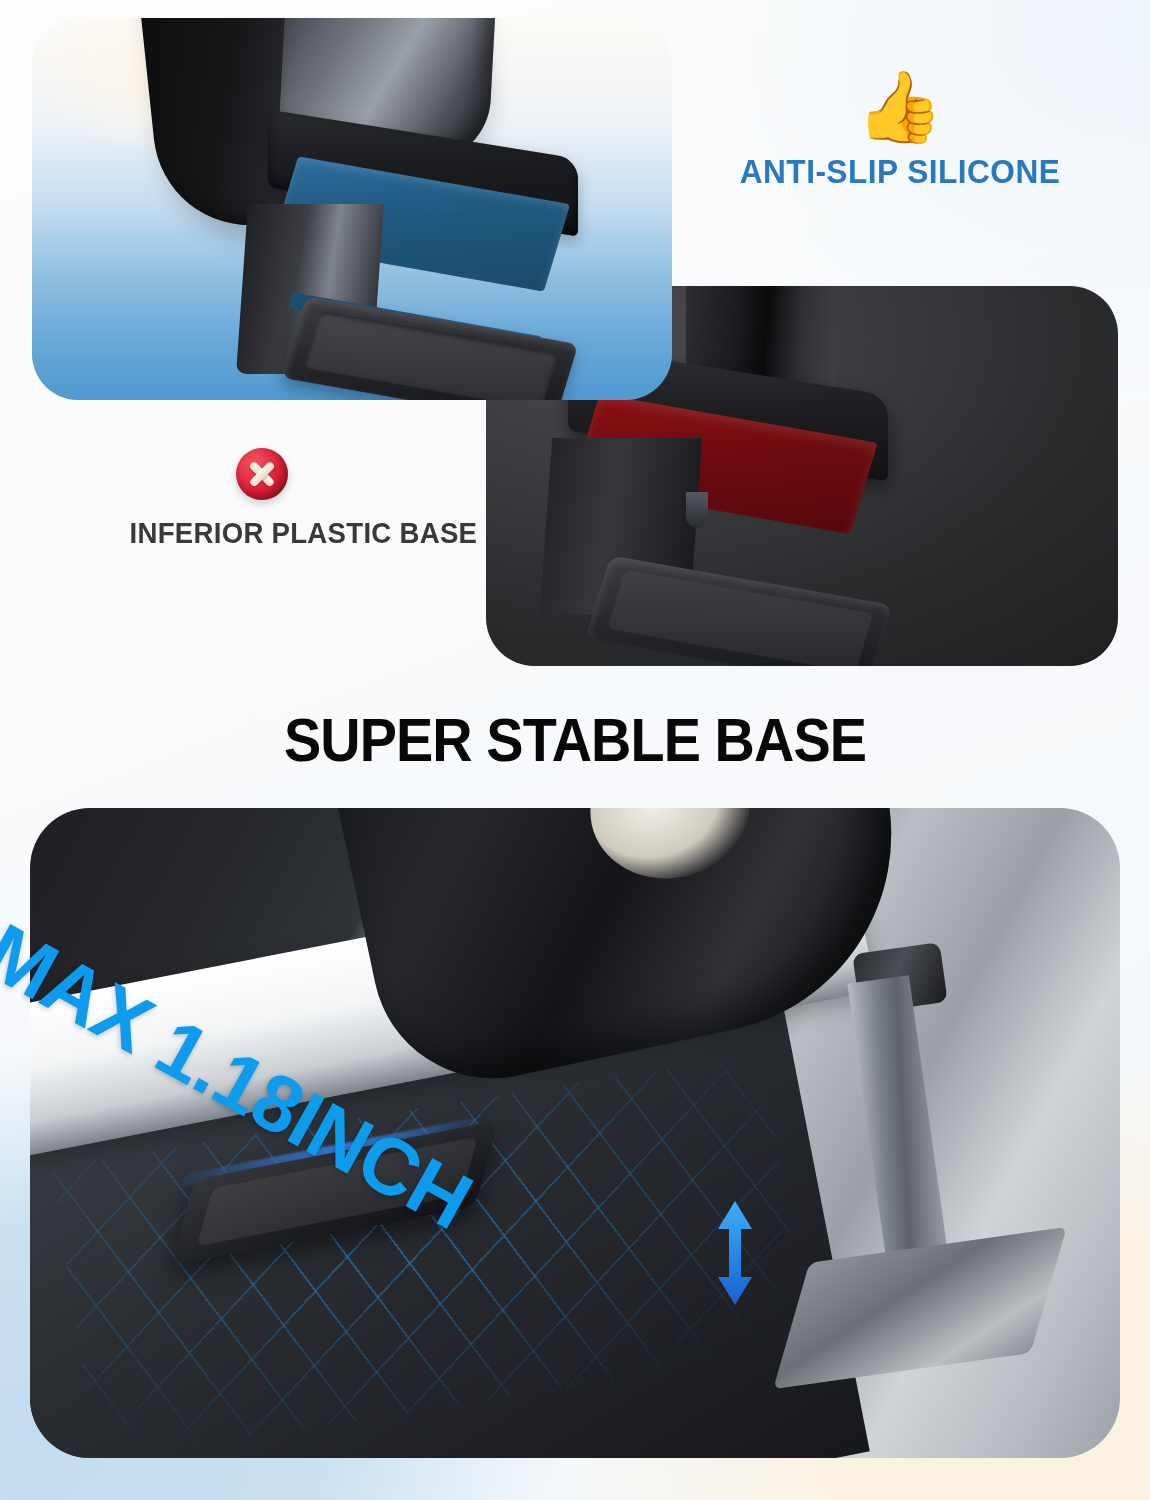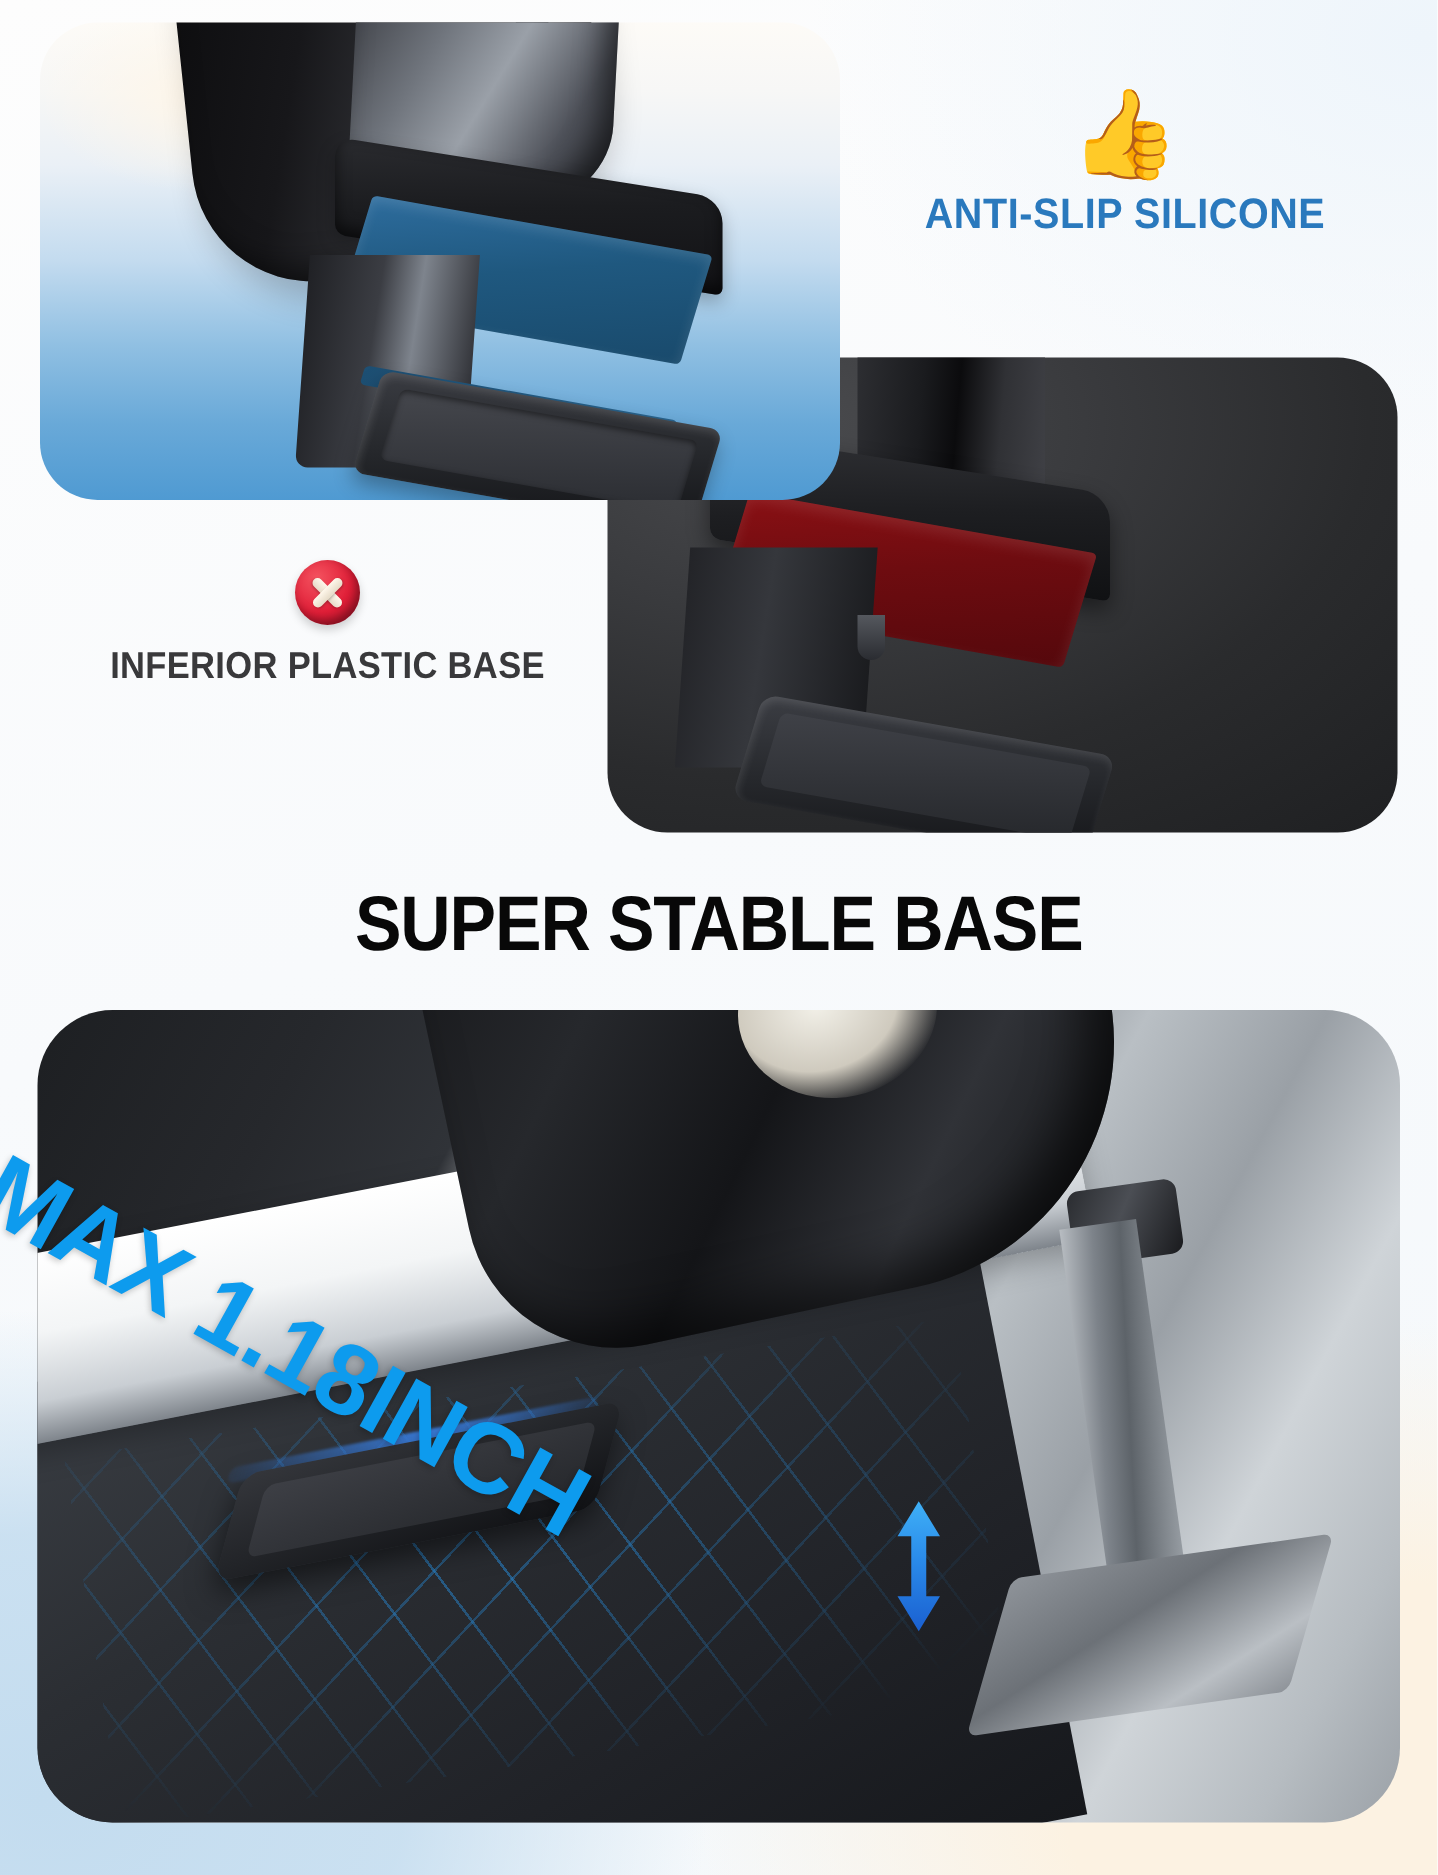--- a/index.html
+++ b/index.html
@@ -142,21 +142,21 @@
     position:absolute;left:690px;top:72px;width:420px;z-index:6;text-align:center;
   }
   .emoji-thumb{font-size:70px;line-height:1;display:block;}
   #anti-slip-text{
     margin-top:10px;font-size:34px;font-weight:bold;letter-spacing:.5px;
     color:#2a79bd;font-family:"Liberation Sans", sans-serif;
     transform:scaleX(.93);
   }
 
   #inferior-block{
-    position:absolute;left:28px;top:448px;width:468px;z-index:6;text-align:center;
+    position:absolute;left:28px;top:448px;width:468px;z-index:6;text-align:right;
   }
   .icon-x{
     width:52px;height:52px;border-radius:50%;margin:0 auto;position:relative;
     background:radial-gradient(circle at 34% 28%,#f4525f 0%,#e01e37 55%,#b3122a 100%);
     box-shadow:inset -3px -4px 8px rgba(0,0,0,.35), 0 4px 8px rgba(0,0,0,.18);
   }
   .icon-x:before,.icon-x:after{
     content:"";position:absolute;left:50%;top:50%;width:30px;height:7.5px;border-radius:4px;
     background:linear-gradient(180deg,#fff8ec,#e6dbc8);
     box-shadow:0 1px 2px rgba(0,0,0,.25);

